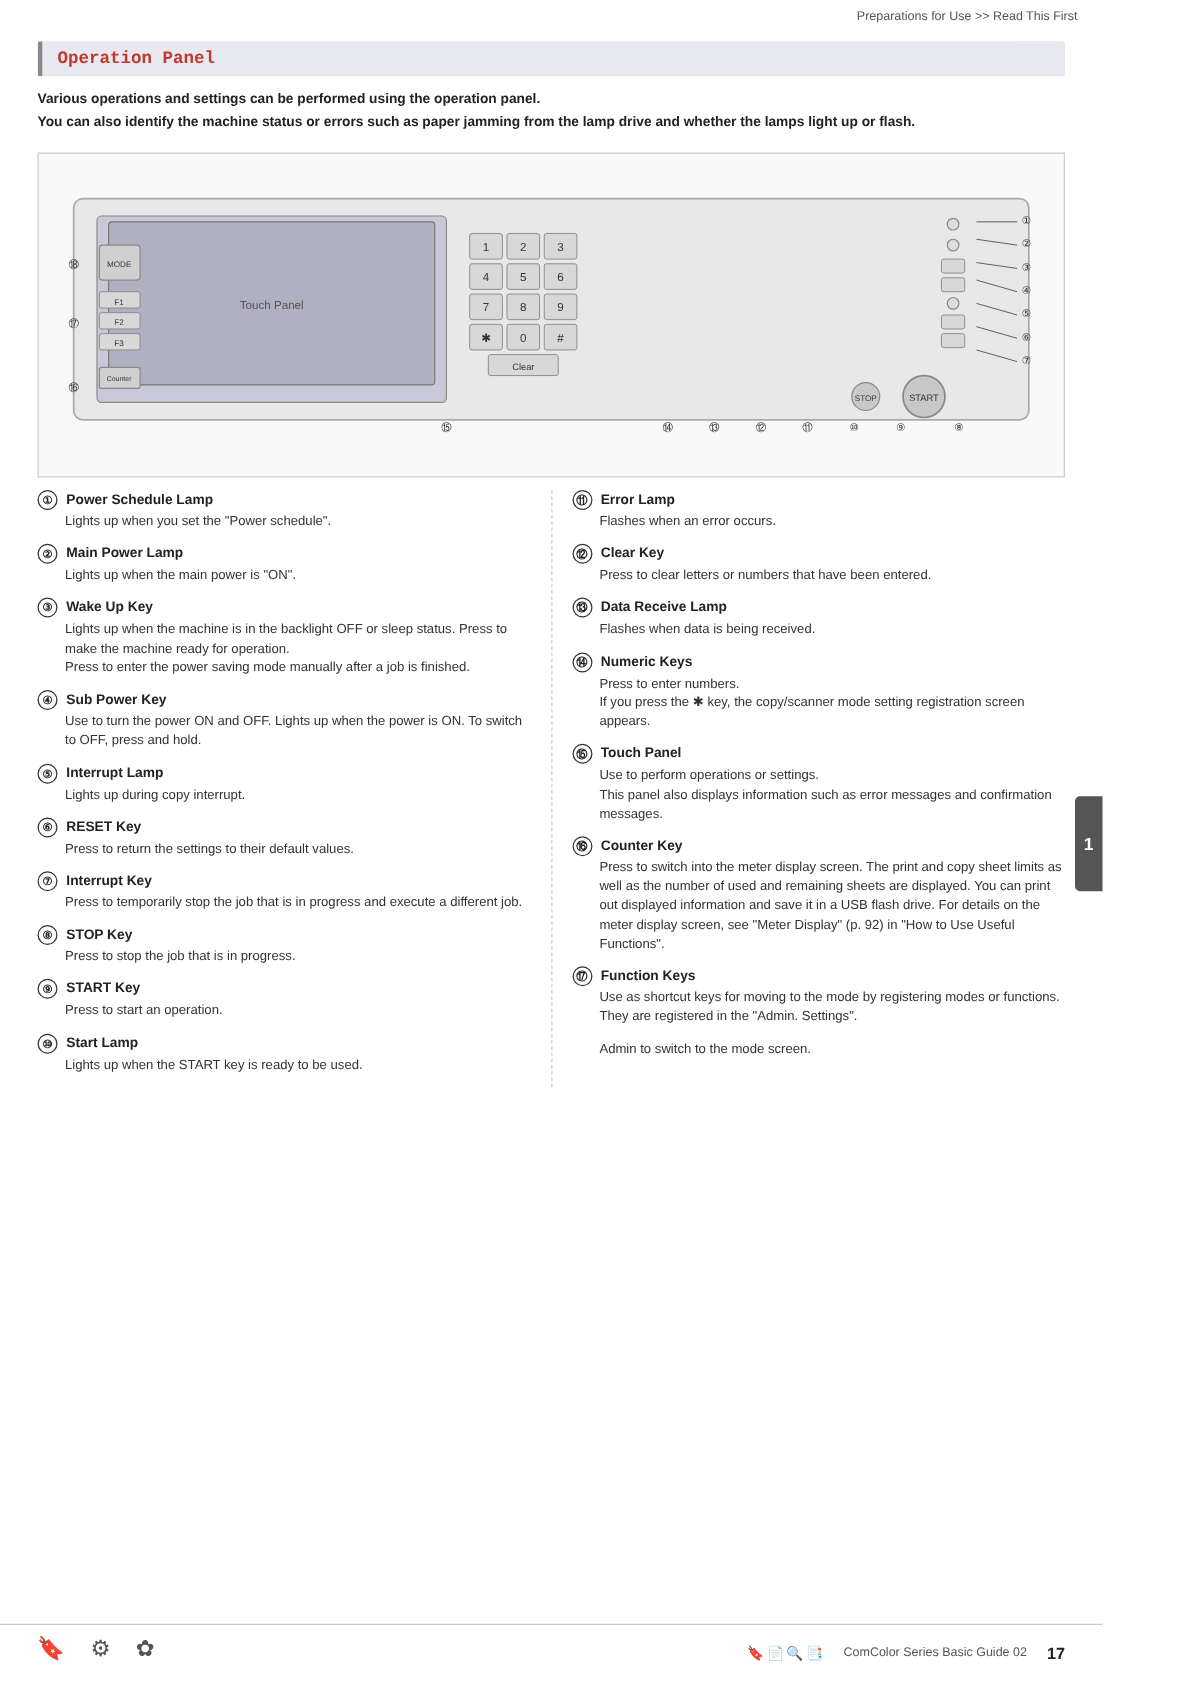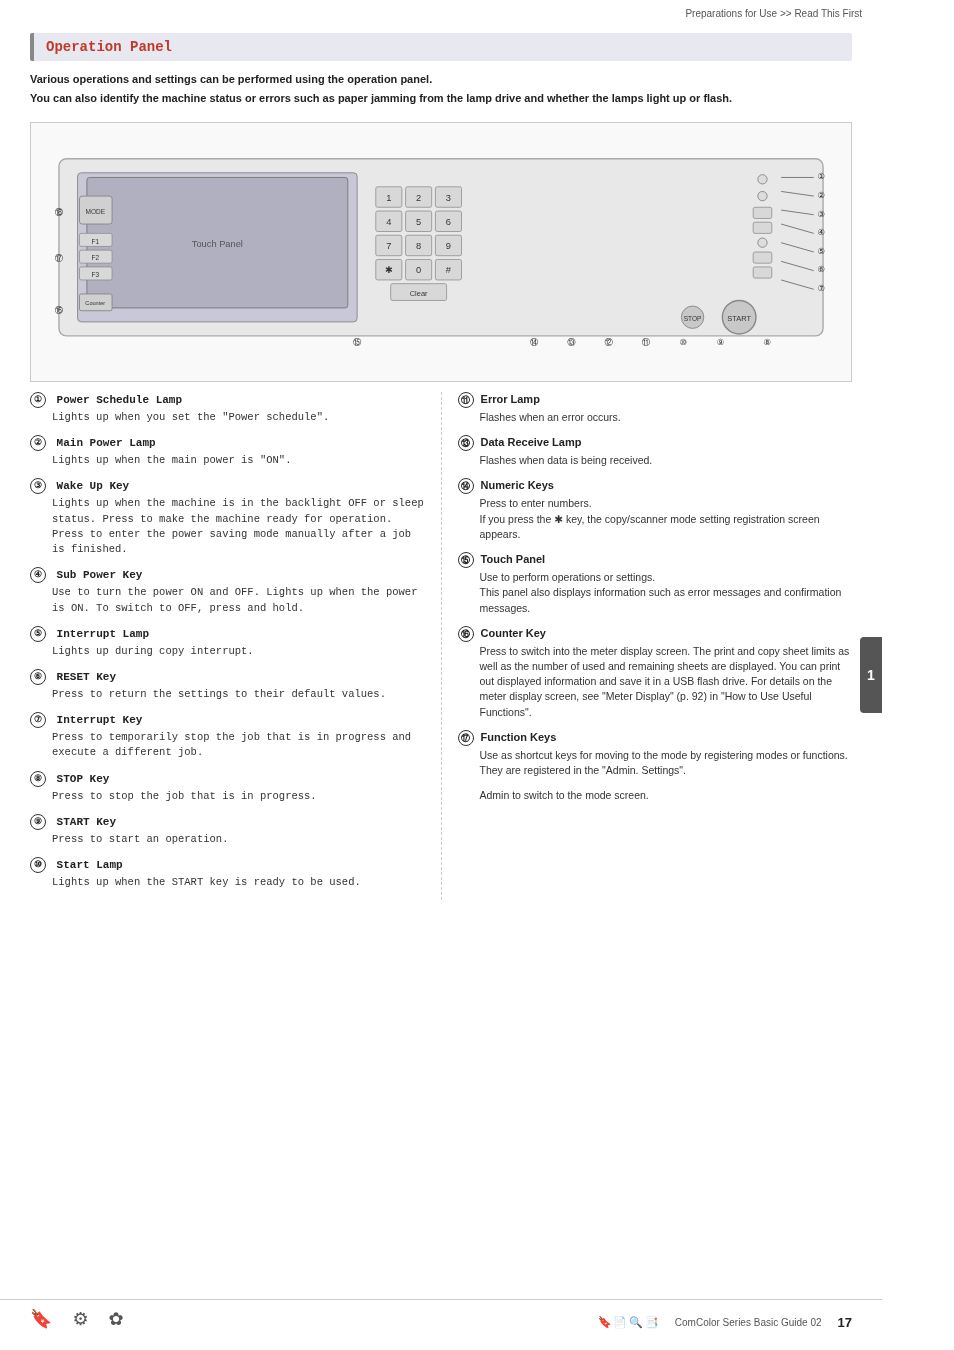--- a/index.html
+++ b/index.html
@@ -81,21 +81,20 @@
     
     .descriptions {
       display: flex;
       gap: 0;
       margin-top: 8px;
     }
     .desc-left {
       flex: 1;
       padding-right: 16px;
       border-right: 1px dashed #ccc;
-      font-family: Liberation Mono, monospace;
     }
     .desc-right {
       flex: 1;
       padding-left: 16px;
     }
 
     .desc-item {
       margin-bottom: 10px;
     }
     .desc-item .item-title {
@@ -390,20 +389,25 @@
 
       <div class="desc-right" id="right-col">
       <div class="desc-item">
     <div class="item-title">
       <span class="num">⑪</span>
       <strong>Error Lamp</strong>
     </div>
     <div class="item-body">Flashes when an error occurs.</div>
   </div>
           <div class="desc-item">
+    <div class="item-title">
+      <span class="num">⑫</span>
+      <strong>Clear Key</strong>
+    </div>
+    <div class="item-body">Press to clear letters or numbers that have been entered.</div>
   </div>
           <div class="desc-item">
     <div class="item-title">
       <span class="num">⑬</span>
       <strong>Data Receive Lamp</strong>
     </div>
     <div class="item-body">Flashes when data is being received.</div>
   </div>
           <div class="desc-item">
     <div class="item-title">

